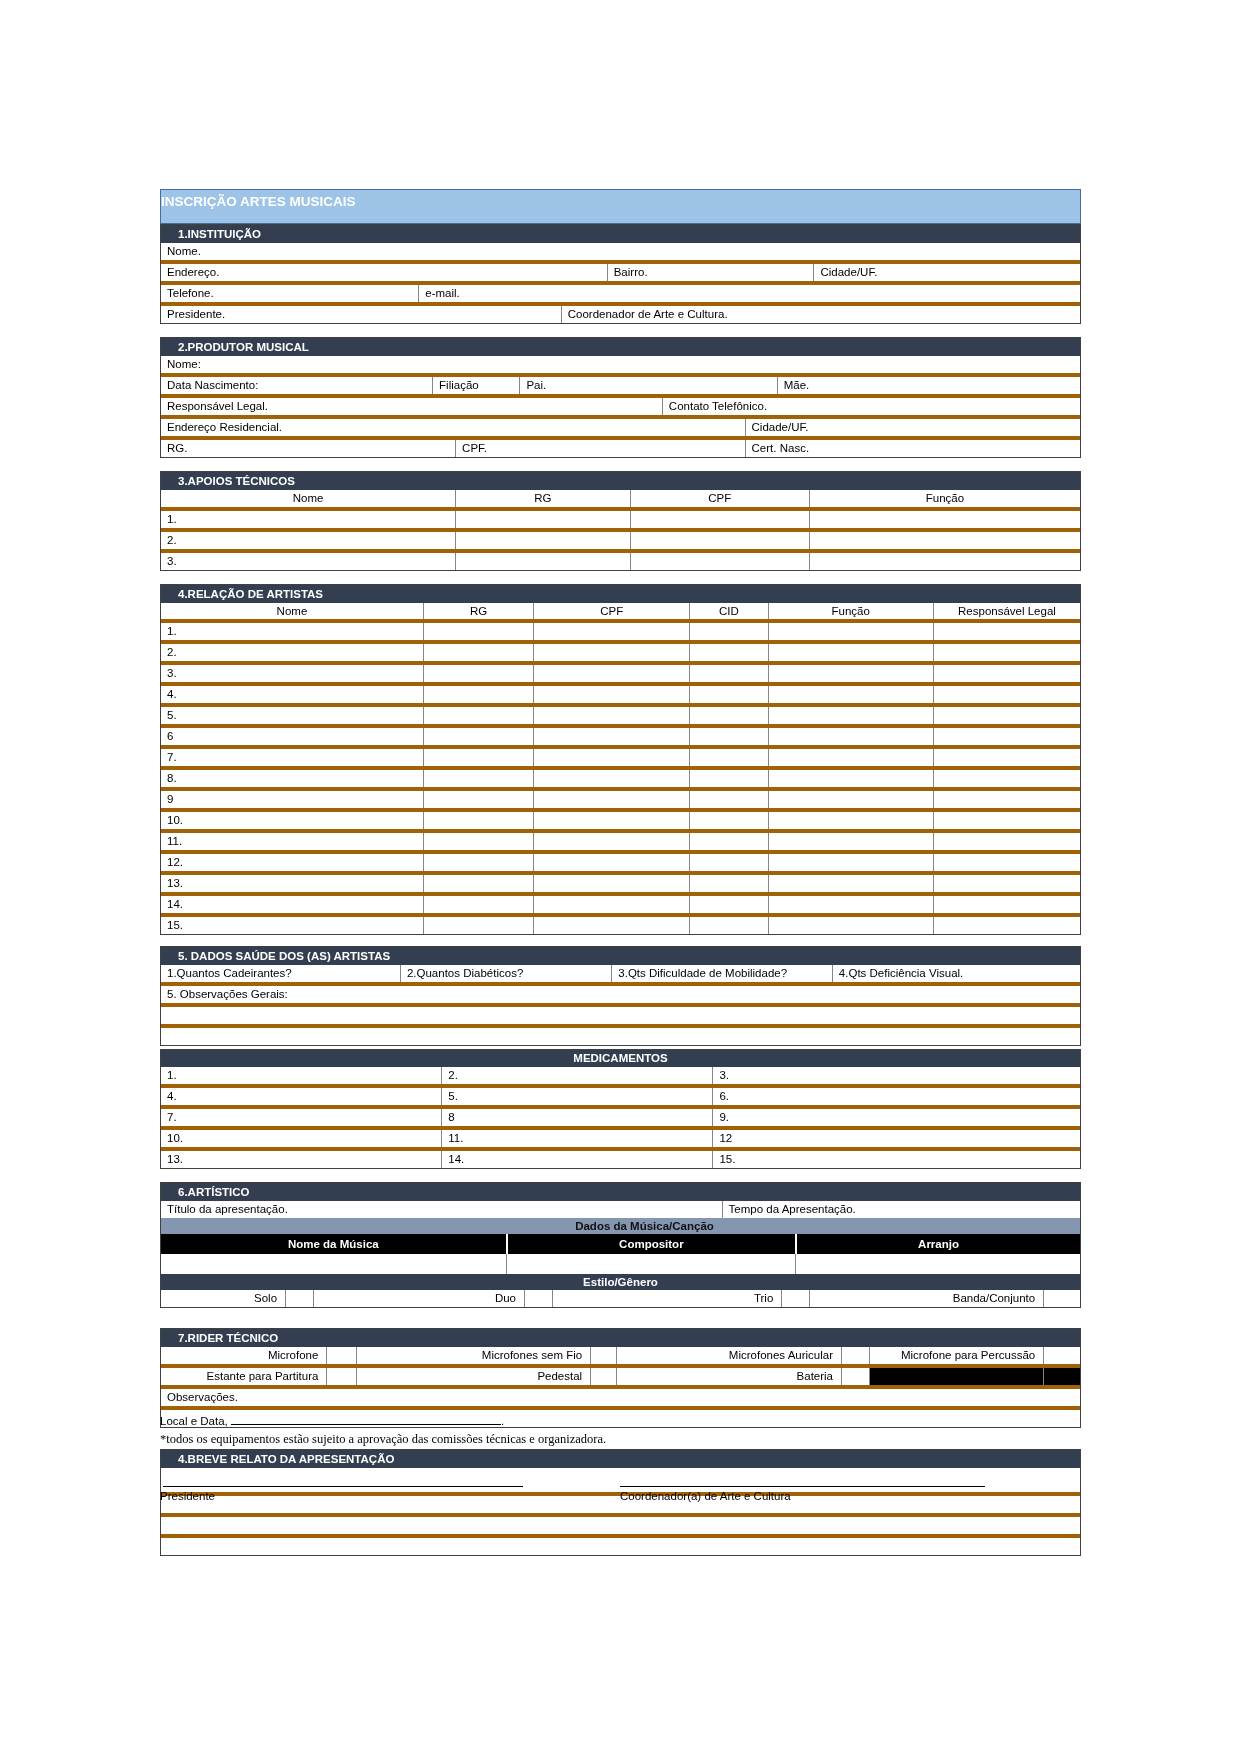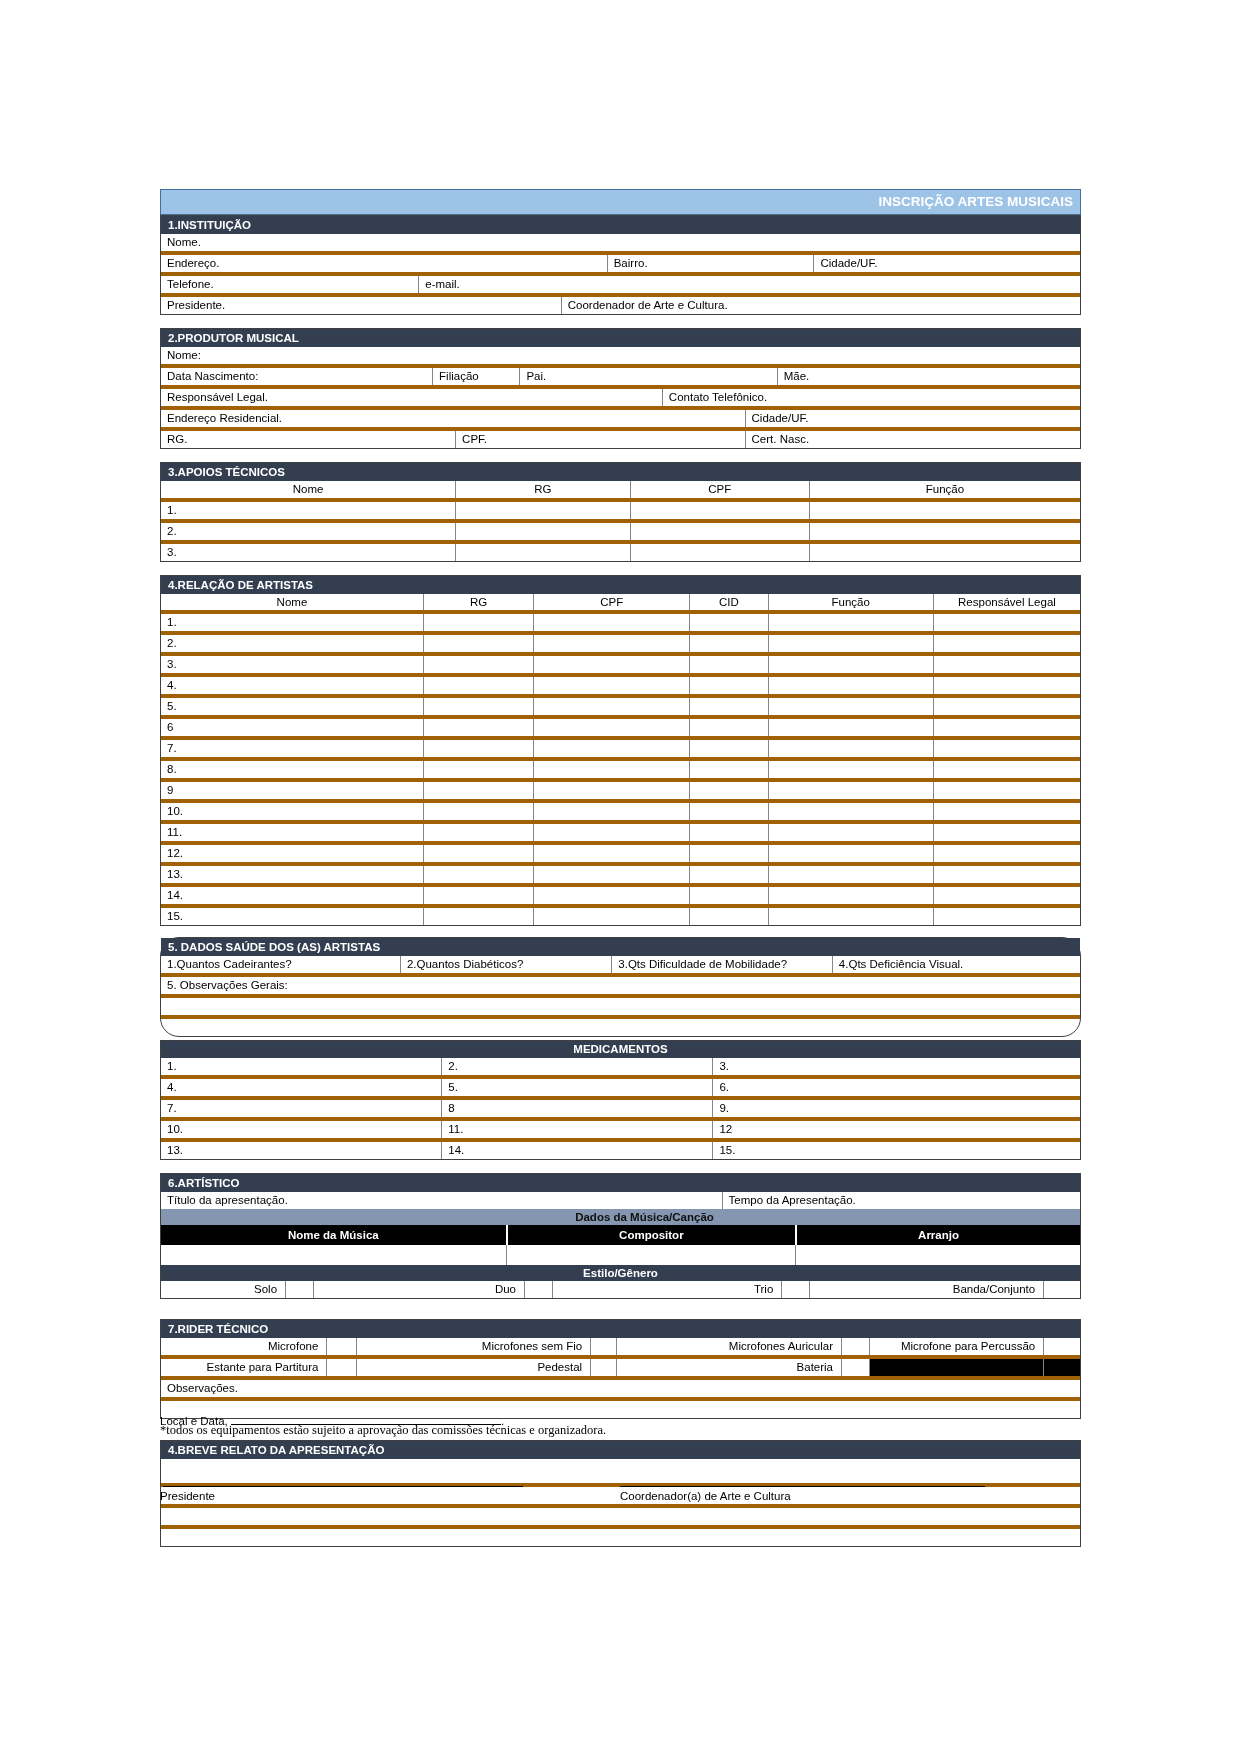--- a/index.html
+++ b/index.html
@@ -1,30 +1,30 @@
 <!DOCTYPE html>
 <html><head>
 <meta charset="utf-8">
 <style>
   html,body{margin:0;padding:0;background:#e8e8e8;}
   .page{position:relative;width:1241px;height:1754px;background:#ffffff;margin:0 auto;
         font-family:"Liberation Sans", sans-serif;color:#000;}
   .content{position:absolute;left:160px;top:189px;width:921px;}
 
   
-  .titlebar{height:26px;line-height:23px;background:#9DC3E6;border:1px solid #41719C;
-            color:#fff;font-weight:bold;font-size:13.5px;text-align:right;padding-right:7px;
+  .titlebar{height:35px;line-height:23px;background:#9DC3E6;border:1px solid #41719C;
+            color:#fff;font-weight:bold;font-size:13.5px;padding-right:7px;
             box-sizing:border-box;}
   .scope{height:20px;line-height:20px;font-size:12px;text-align:right;white-space:pre;
          margin-bottom:13px;}
 
   
   .sec{border:1px solid #404040;margin-bottom:13px;box-sizing:border-box;background:#fff;}
   .sechdr{background:#333F50;color:#fff;font-weight:bold;font-size:11.5px;height:18px;
-          line-height:18px;padding-left:7px;}
+          line-height:18px;padding-left:17px;}
   .row{display:flex;height:17px;line-height:16px;font-size:11.5px;border-top:4px solid #a16207;}
   .row.first{border-top:none;}
   .cell{box-sizing:border-box;border-left:1px solid #868686;padding-left:6px;overflow:hidden;
         white-space:nowrap;flex:0 0 auto;}
   .cell:first-child{border-left:none;}
   .cell.fill{flex:1 1 auto;}
   .cell.c{text-align:center;padding-left:0;}
   .cell.r{text-align:right;padding-right:8px;padding-left:0;}
   .cell.black{background:#000;}
 
@@ -280,21 +280,21 @@
       <div class="row">
           <div class="cell a1">15.</div>
           <div class="cell a2"></div>
           <div class="cell a3"></div>
           <div class="cell a4"></div>
           <div class="cell a5"></div>
           <div class="cell fill"></div>
         </div>
     </div>
 
-    <div class="sec" style="margin-bottom:3px;border-radius:19px;">
+    <div class="sec" style="margin-bottom:3px;">
       <div class="sechdr">5. DADOS SAÚDE DOS (AS) ARTISTAS</div>
       <div class="row first">
         <div class="cell q1">1.Quantos Cadeirantes?</div>
         <div class="cell q2">2.Quantos Diabéticos?</div>
         <div class="cell q3">3.Qts Dificuldade de Mobilidade?</div>
         <div class="cell fill">4.Qts Deficiência Visual.</div>
       </div>
       <div class="row">
         <div class="cell fill">5. Observações Gerais:</div>
       </div>

